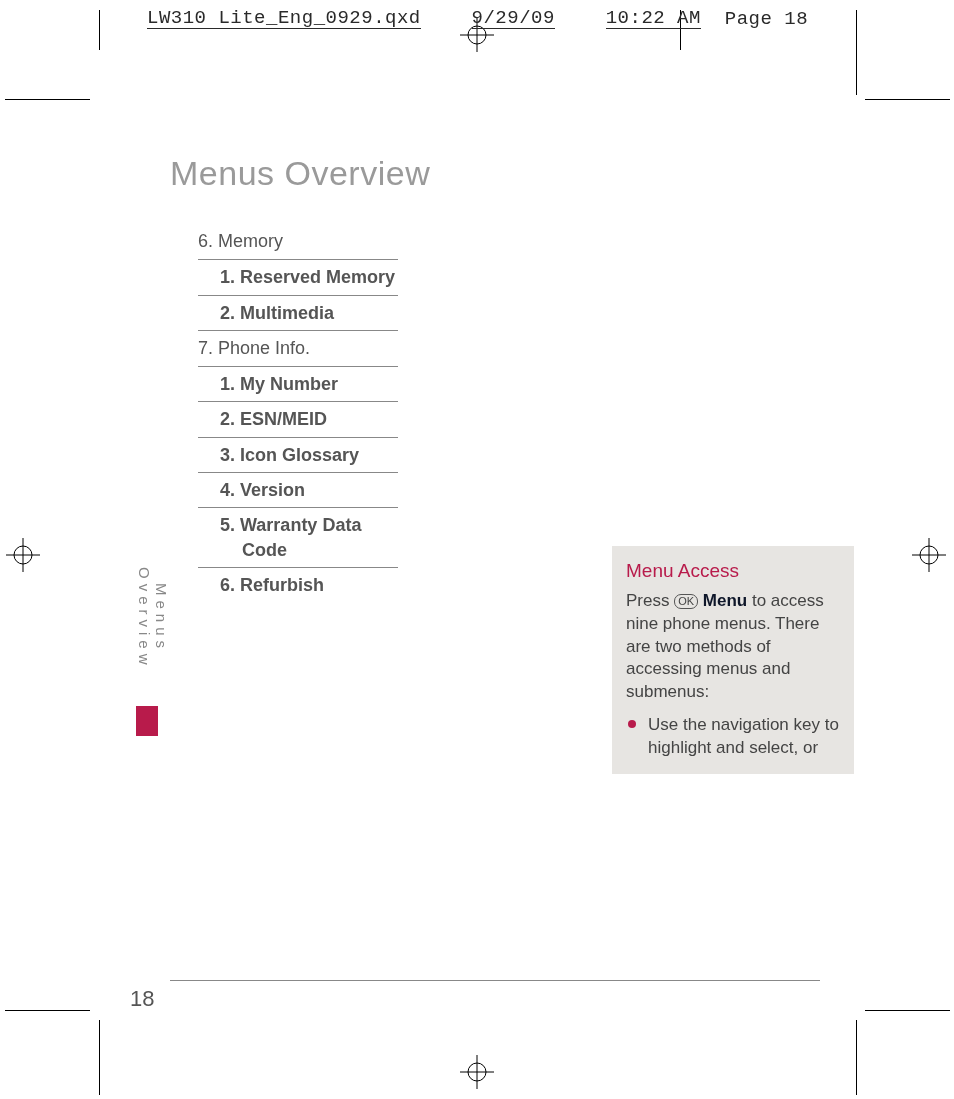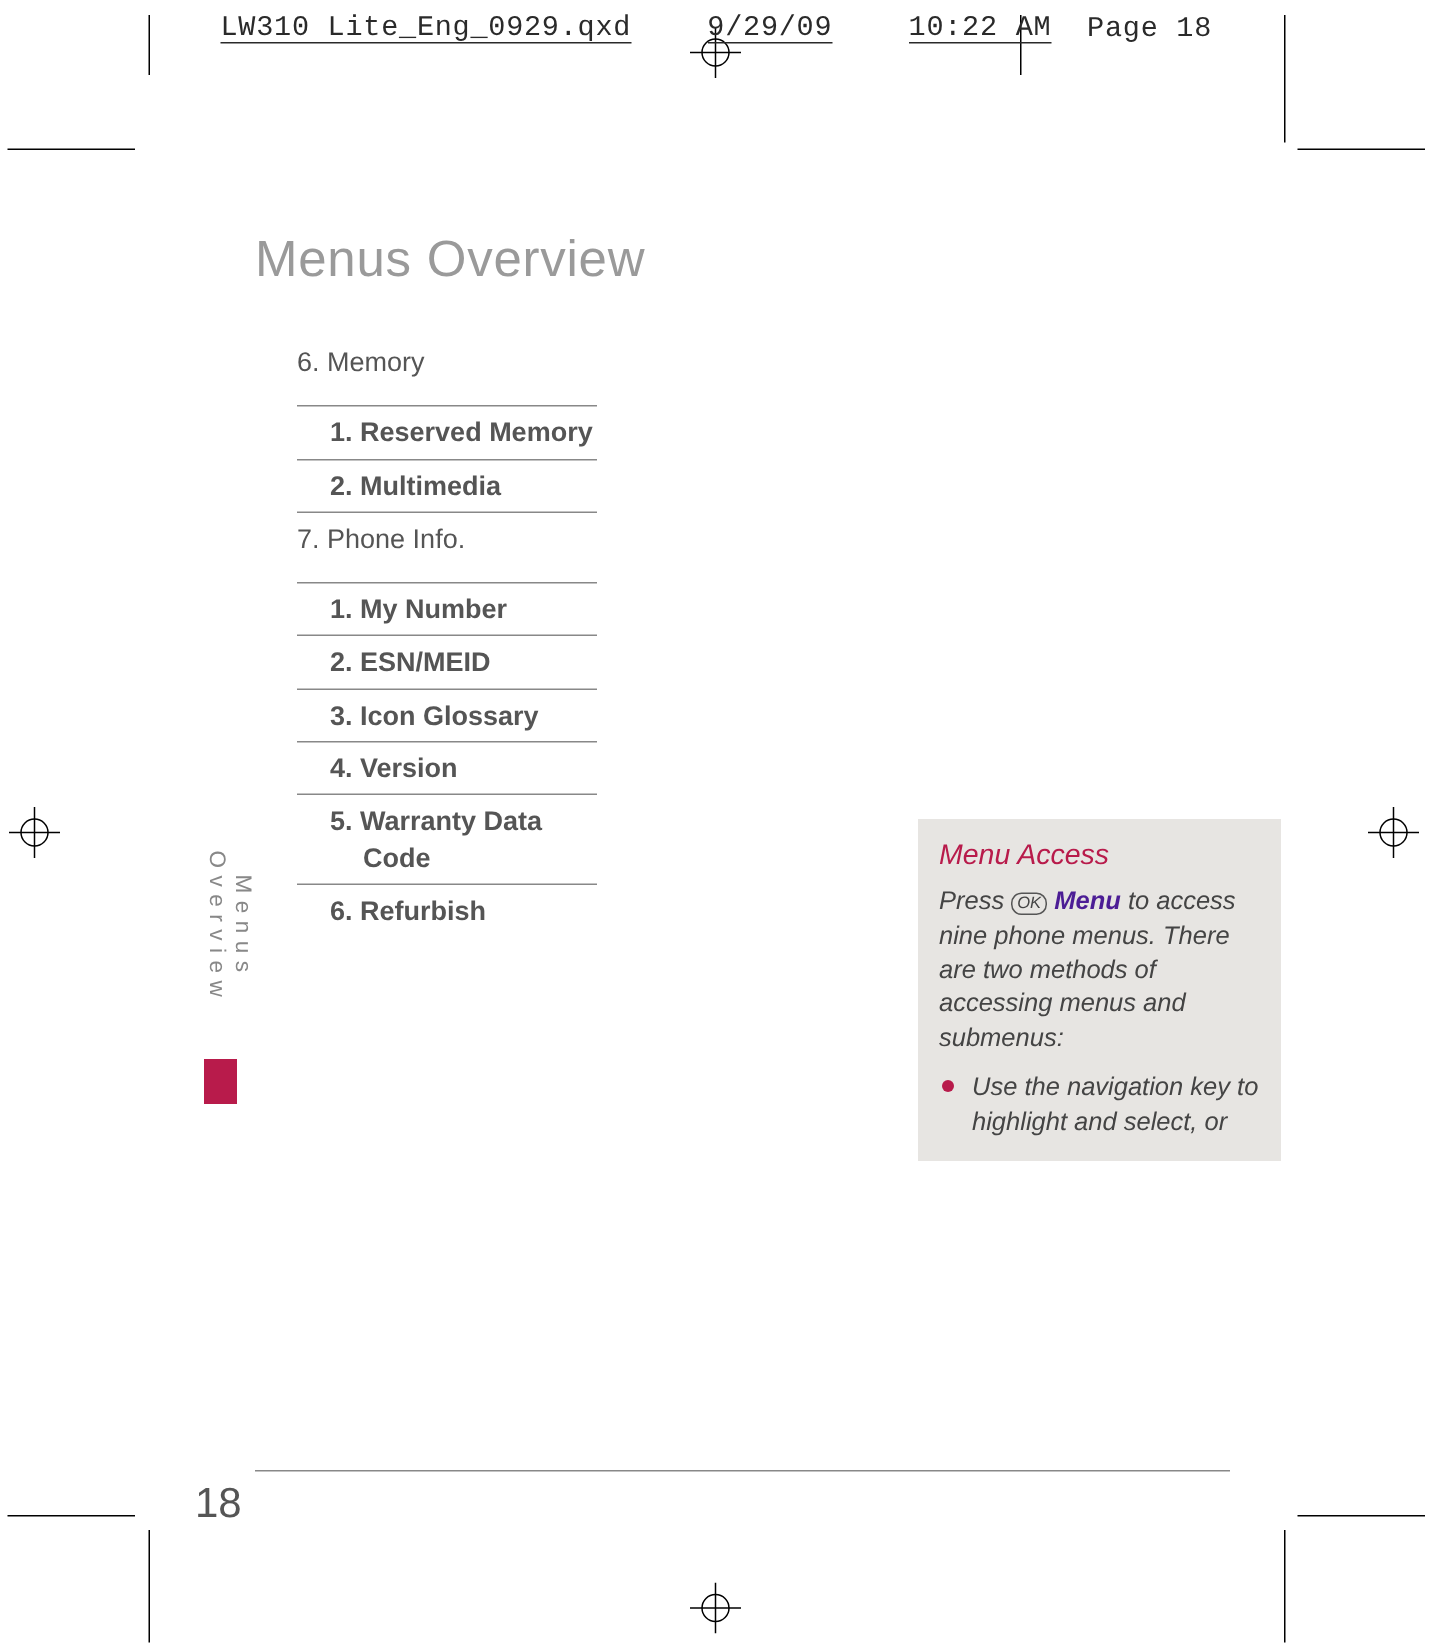--- a/index.html
+++ b/index.html
@@ -68,21 +68,21 @@
   .menu-col {
     position: absolute;
     top: 144px;
     left: 98px;
     width: 200px;
     font-size: 18px;
     color: #555;
     line-height: 1.35;
   }
   .menu-col .sec-head {
-    padding: 5px 0 17px 0;
+    padding: 5px 0 6px 0;
     border-bottom: 1px solid #888;
   }
   .menu-col .sub {
     padding: 5px 0 5px 22px;
     border-bottom: 1px solid #888;
     font-weight: bold;
   }
   .menu-col .sub.last { border-bottom: none; }
   .menu-col .indent2 { padding-left: 44px; text-indent: -22px; }
 
@@ -114,37 +114,36 @@
   .callout {
     position: absolute;
     top: 466px;
     left: 512px;
     width: 216px;
     background: #e7e5e2;
     padding: 12px 12px 14px 14px;
     font-size: 17px;
     color: #444;
     line-height: 1.35;
-    font-style: italic;
   }
   .callout .c-title {
     color: #b81b4b;
     font-size: 19px;
     margin-bottom: 6px;
   }
   .callout .ok {
     display:inline-block;
     border:1px solid #555;
     border-radius: 7px;
     font-size: 11px;
     padding: 0 3px;
     vertical-align: 1px;
     line-height: 13px;
   }
-  .callout .bold { font-weight: 700; color:#4c1d95; }
+  .callout .bold { font-weight: 700; color:#0f172a; }
   .callout ul {
     list-style: none;
     padding: 0;
     margin: 10px 0 0 0;
   }
   .callout li {
     position: relative;
     padding-left: 22px;
     margin-bottom: 5px;
   }
@@ -157,21 +156,21 @@
     width: 8px;
     height: 8px;
     border-radius: 50%;
     background: #b81b4b;
   }
 
   .page-num {
     position: absolute;
     left: 30px;
     top: 906px;
-    font-size: 28px;
+    font-size: 22px;
     color: #555;
   }
   .page-rule {
     position: absolute;
     left: 70px;
     top: 900px;
     width: 650px;
     height: 1px;
     background: #888;
   }

